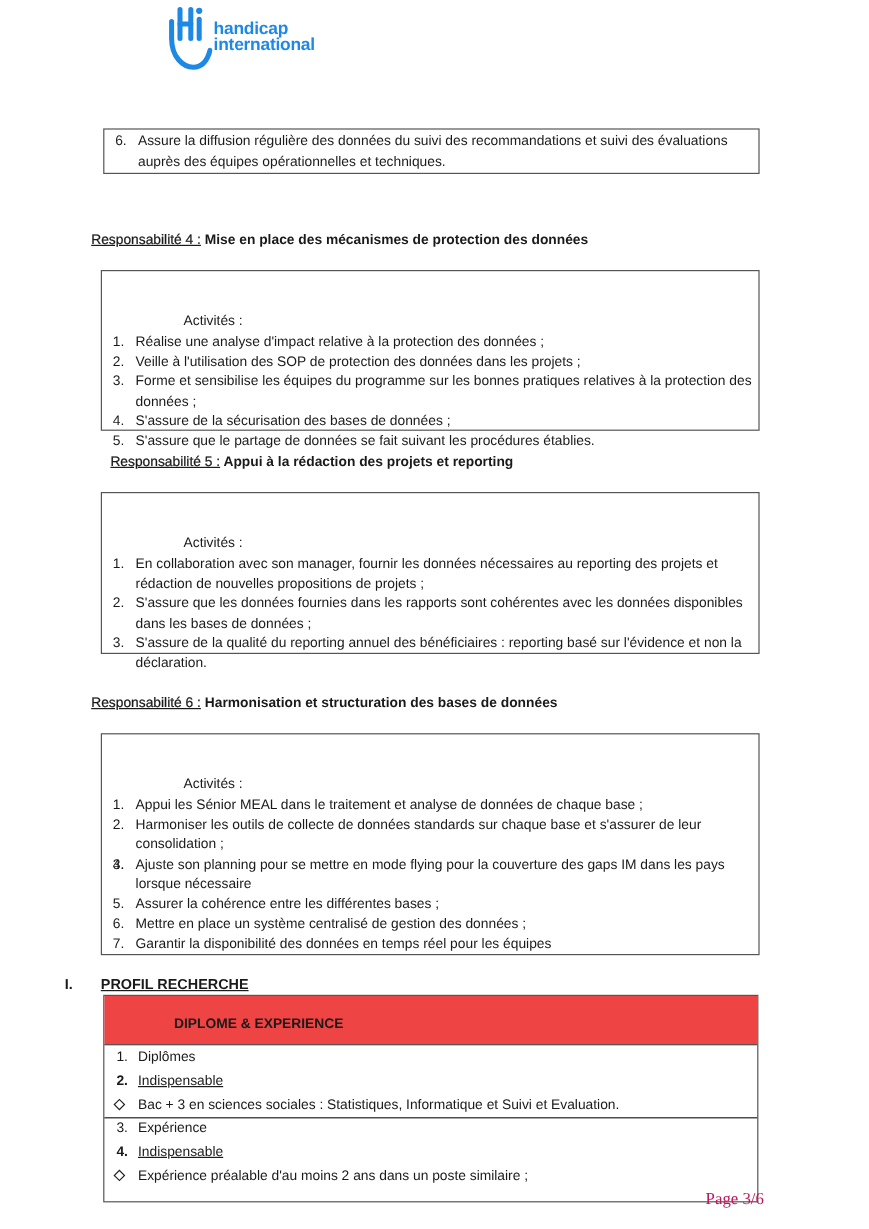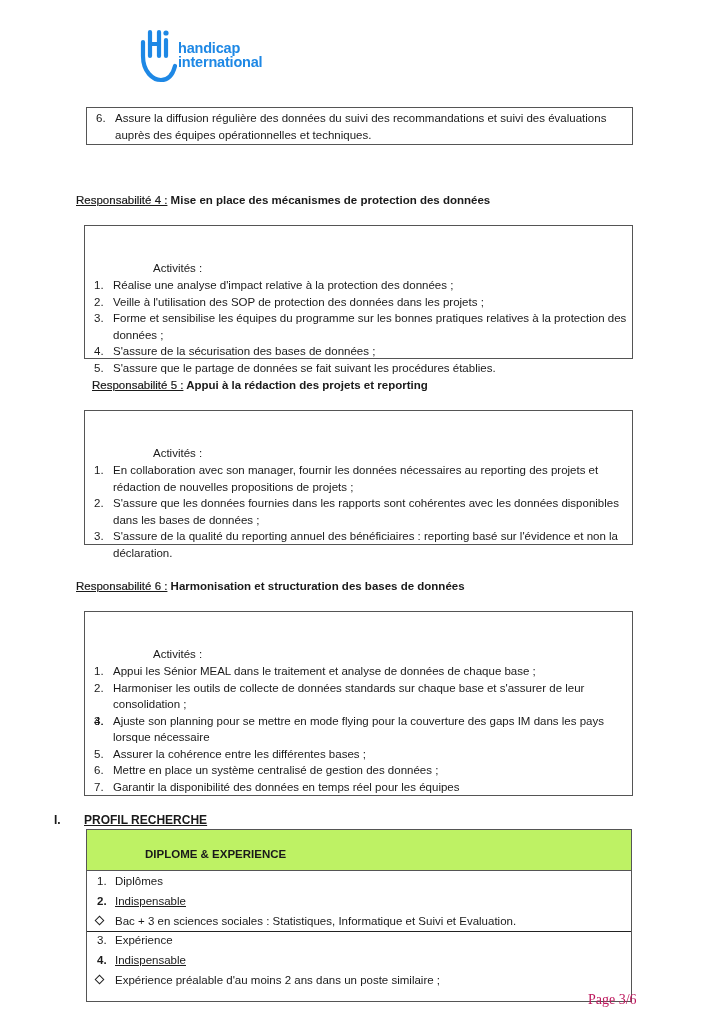--- a/index.html
+++ b/index.html
@@ -1,35 +1,35 @@
 <!DOCTYPE html>
 <html><head>
 <meta charset="utf-8">
 <style>
   * { box-sizing: border-box; margin: 0; padding: 0; }
   html, body { width: 724px; height: 1024px; background: #ffffff; overflow: hidden; }
   body { position: relative; font-family: "Liberation Sans", "DejaVu Sans", sans-serif; color: #1a1a1a; font-size: 11.5px; }
 
-  .logo { position: absolute; left: 139px; top: 26px; width: 160px; height: 58px; }
+  .logo { position: absolute; left: 139px; top: 2px; width: 160px; height: 58px; }
   .logo-text { position: absolute; left: 39px; top: 15px; color: #1e88e5; font-weight: bold; font-size: 14.5px; line-height: 14px; letter-spacing: -0.2px; }
 
   .box { position: absolute; border: 1.3px solid #555; background: #fff; }
   .item { position: relative; padding-left: 28px; line-height: 16.5px; }
   .item .num { position: absolute; left: 9px; top: 0; }
   .activities-title { font-weight: normal; padding-left: 68px; line-height: 17px; margin-top: 17px; }
 
   .resp-heading { position: absolute; left: 76px; font-size: 11.5px; font-weight: bold; }
   .resp-heading .prefix { text-decoration: underline; font-weight: normal; -webkit-text-stroke: 0.2px #1a1a1a; }
 
   .section-title { position: absolute; left: 54px; top: 813px; font-weight: bold; font-size: 12px; }
   .section-title .roman { display: inline-block; width: 30px; }
   .section-title .label { text-decoration: underline; }
 
   .profile-table { position: absolute; left: 86px; top: 829px; width: 546px; height: 173px; border: 1.3px solid #555; }
-  .profile-header { height: 41px; background: #bef264; border-bottom: 1.3px solid #555; position: relative; }
+  .profile-header { height: 41px; background: #ef4444; border-bottom: 1.3px solid #555; position: relative; }
   .profile-header span { position: absolute; left: 58px; top: 18px; font-weight: bold; font-size: 11.5px; }
   .prow { position: relative; height: 20px; line-height: 20px; padding-left: 28px; }
   .prow .num { position: absolute; left: 10px; top: 0; }
   .prow .num.bold { font-weight: bold; }
   .prow .u { text-decoration: underline; }
   .diamond { position: absolute; left: 9px; top: 6px; width: 7px; height: 7px; border: 1.6px solid #222; transform: rotate(45deg); }
   .pdivider { border-top: 1.3px solid #222; }
 
   .page-num { position: absolute; left: 588px; top: 992px; font-family: "Liberation Serif", "DejaVu Serif", serif; font-size: 14px; color: #be185d; }
 </style>

